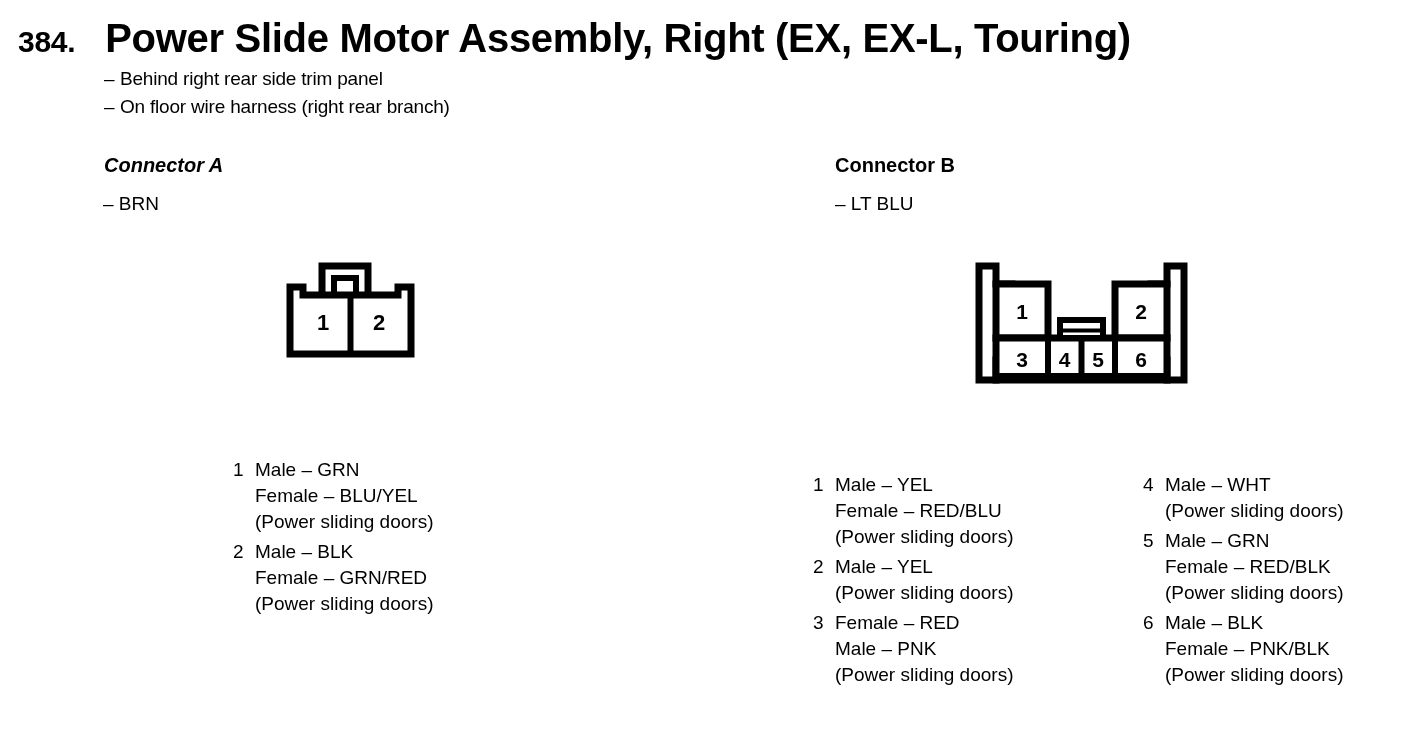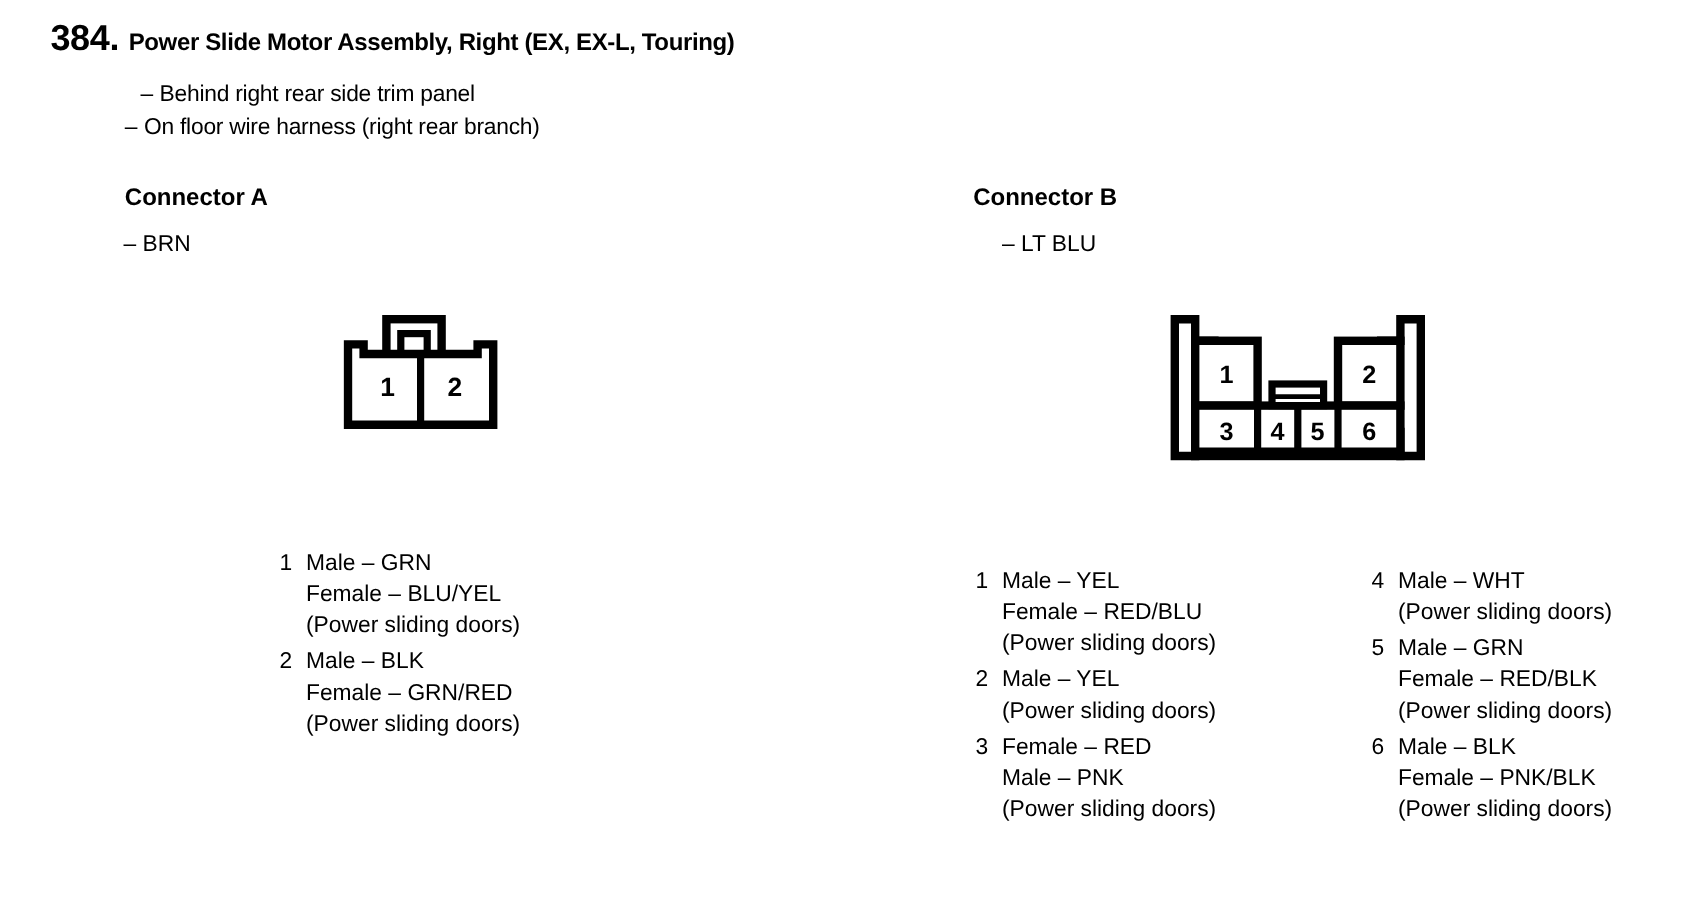--- a/index.html
+++ b/index.html
@@ -22,55 +22,54 @@
     left: 18px;
     top: 16px;
     display: flex;
     align-items: baseline;
     white-space: nowrap;
   }
   .title-num {
     font-size: 30px;
     font-weight: bold;
     letter-spacing: -0.3px;
-    margin-left: 24px;
   }
   .title-text {
+    font-size: 40px;
+    font-weight: bold;
+    margin-left: 30px;
+    letter-spacing: -0.3px;
+  }
+
+  .desc {
+    position: absolute;
+    left: 104px;
+    font-size: 19px;
+    white-space: nowrap;
+    letter-spacing: -0.2px;
+  }
+  .desc-1 { top: 68px; }
+  .desc-2 { top: 96px; }
+  .dash { display: inline-block; width: 16px; }
+
+  
+  .conn-head {
+    position: absolute;
     font-size: 20px;
     font-weight: bold;
-    margin-left: 8px;
-    letter-spacing: -0.3px;
-  }
-
-  .desc {
-    position: absolute;
-    left: 104px;
-    font-size: 19px;
-    white-space: nowrap;
-    letter-spacing: -0.2px;
-  }
-  .desc-1 { top: 68px; margin-left: 13px; }
-  .desc-2 { top: 96px; }
-  .dash { display: inline-block; width: 16px; }
-
-  
-  .conn-head {
-    position: absolute;
-    font-size: 20px;
-    font-weight: bold;
     white-space: nowrap;
   }
   .conn-sub {
     position: absolute;
     font-size: 19px;
     white-space: nowrap;
   }
-  .ca-head { left: 104px; top: 154px; }
+  .ca-head { left: 104px; top: 154px; font-style: italic; }
   .ca-sub  { left: 103px; top: 193px; }
-  .cb-head { left: 811px; top: 154px; }
+  .cb-head { left: 835px; top: 154px; }
   .cb-sub  { left: 835px; top: 193px; }
 
   
   .conn-a-svg { position: absolute; left: 286px; top: 262px; }
   .conn-b-svg { position: absolute; left: 974px; top: 262px; }
 
   
   .pinlist {
     position: absolute;
     font-size: 19px;

